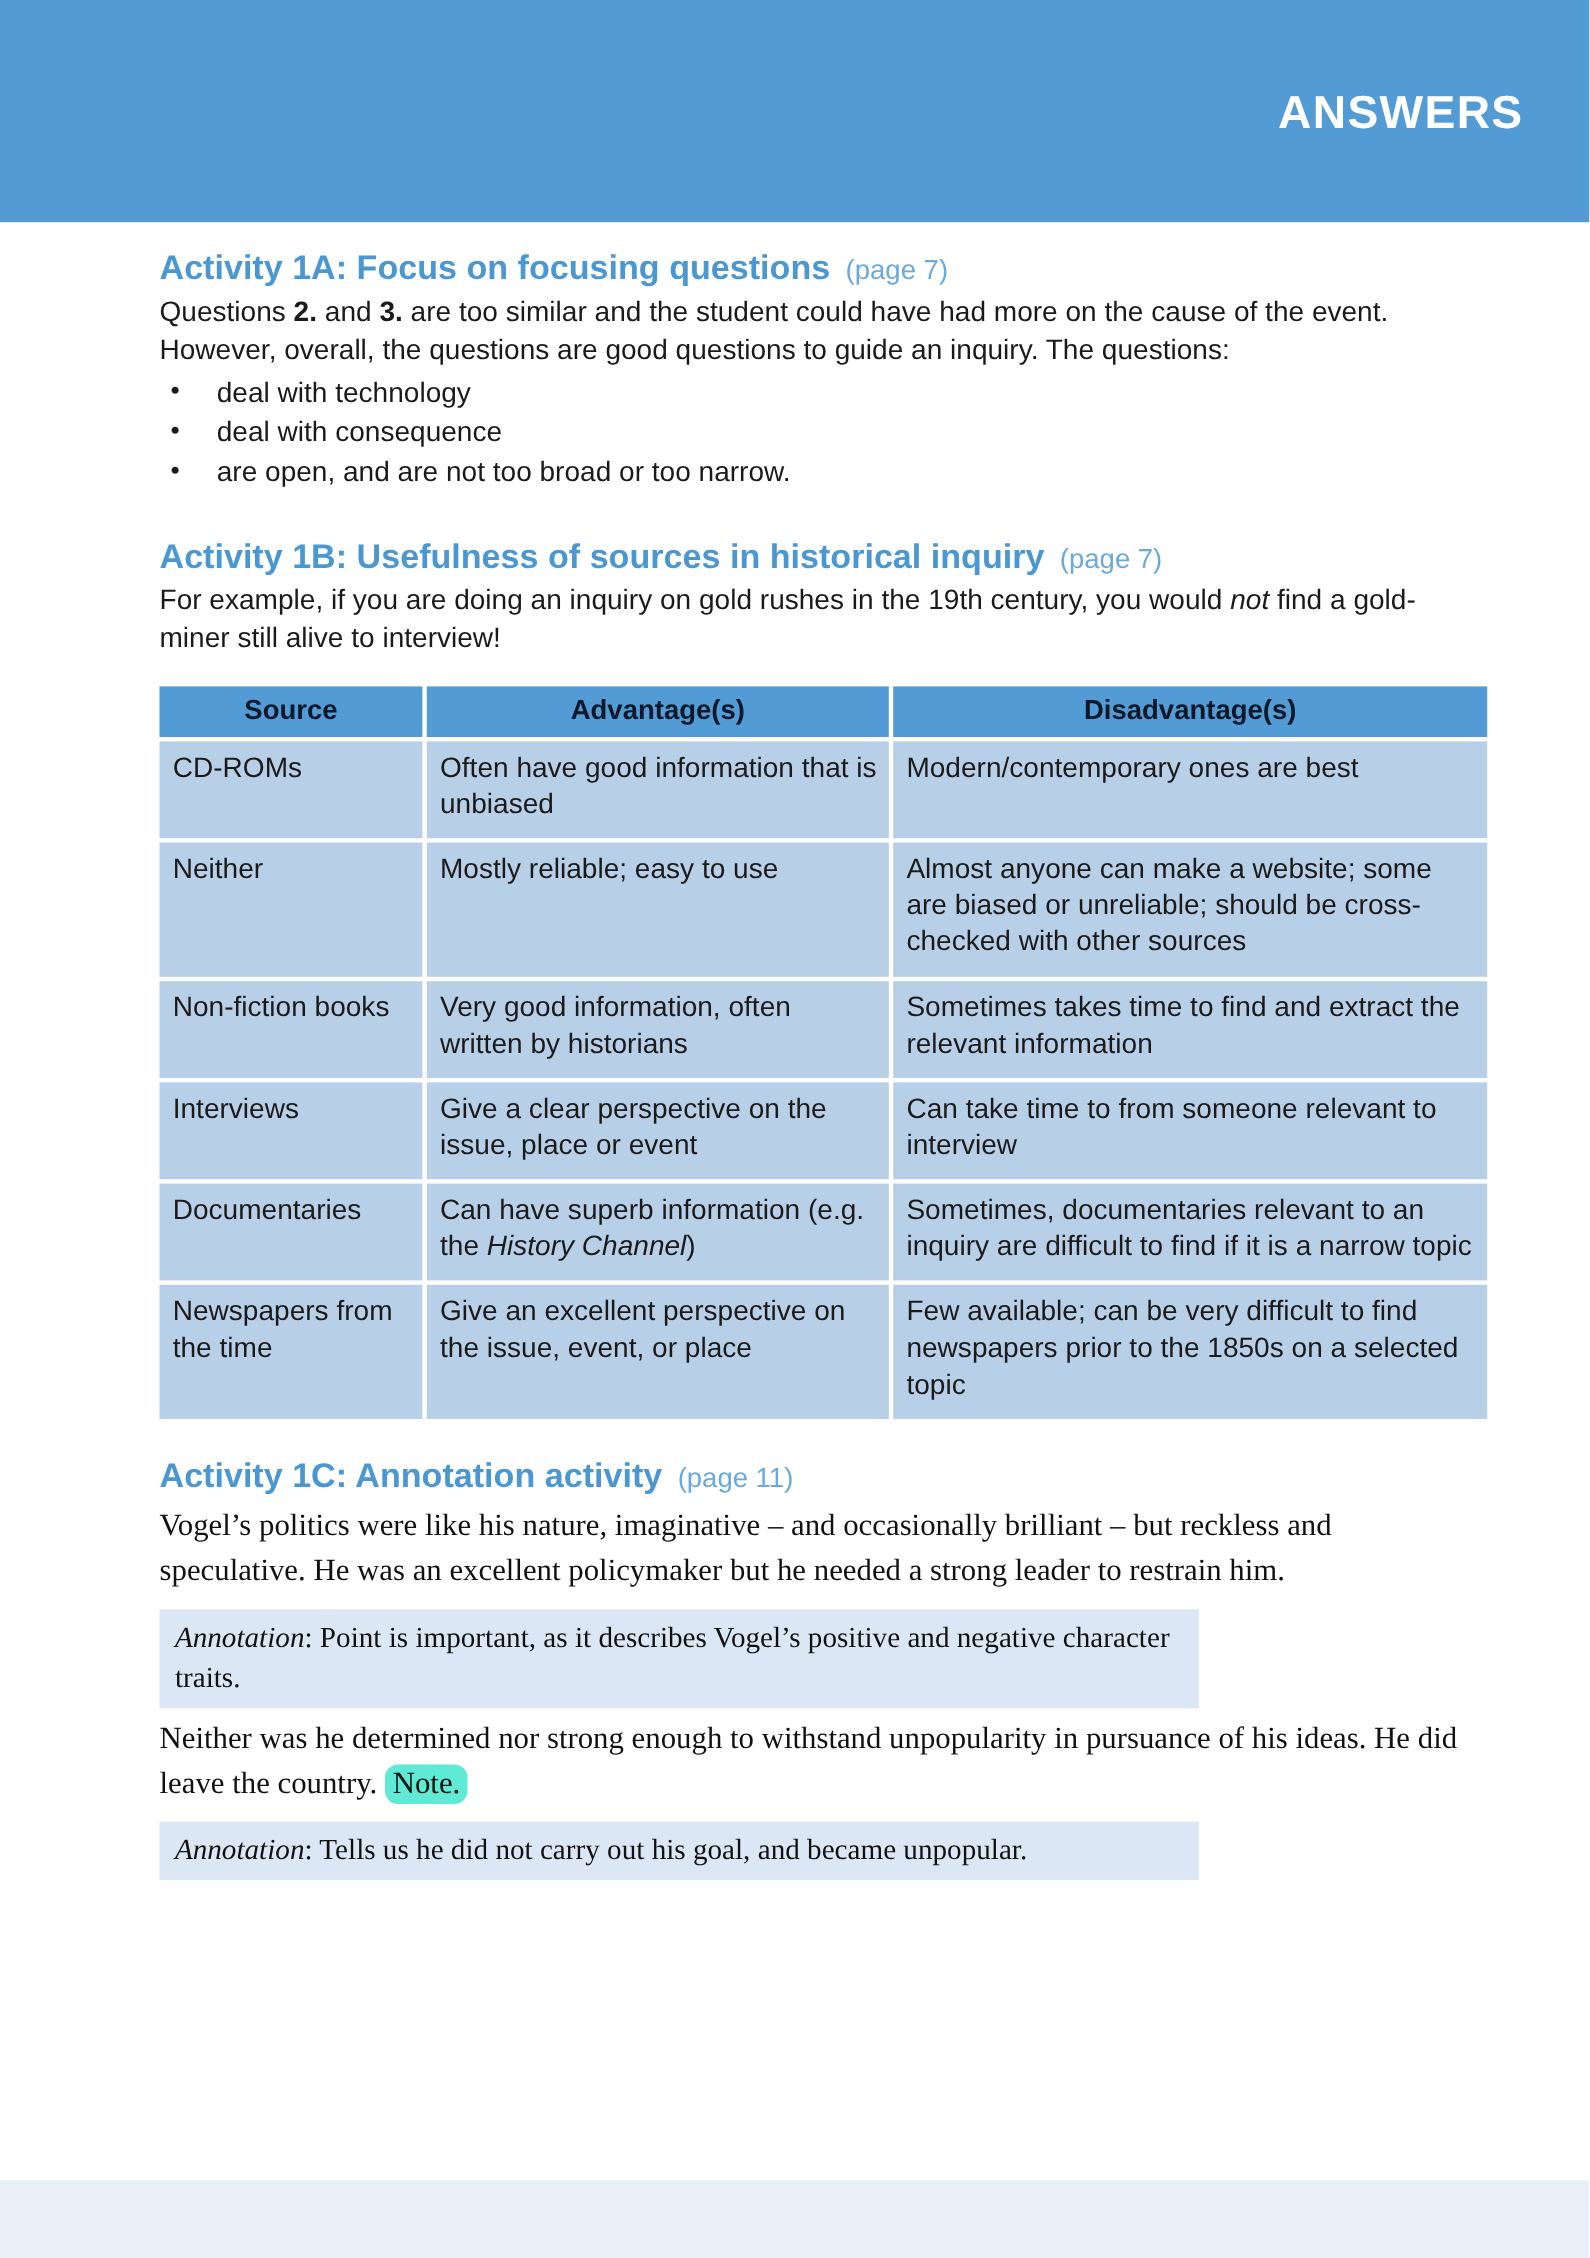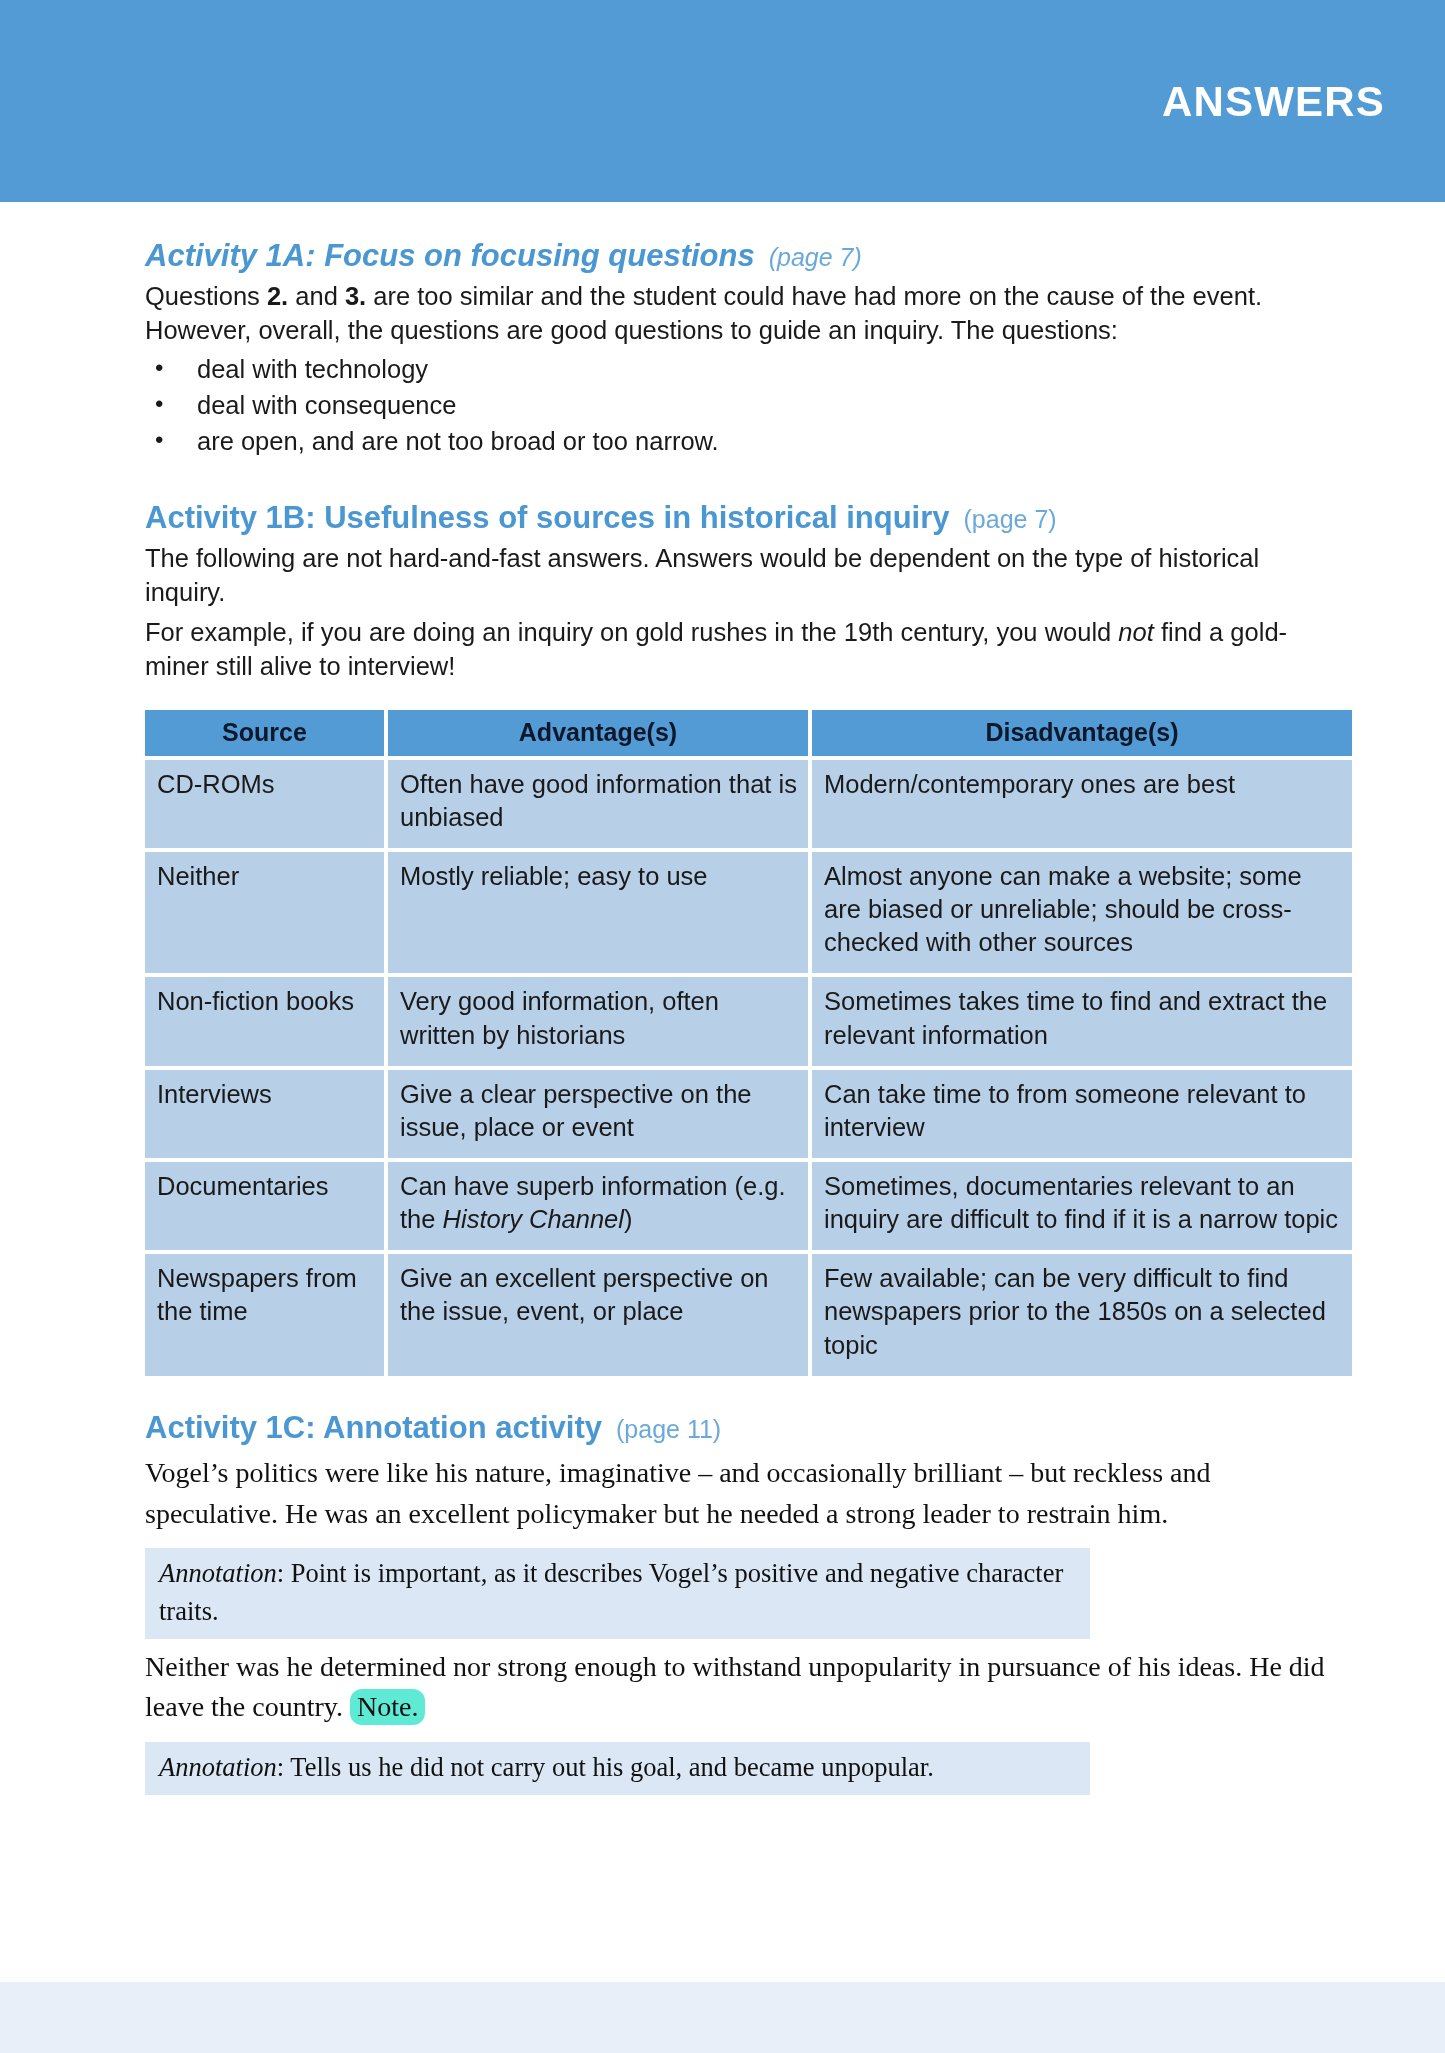--- a/index.html
+++ b/index.html
@@ -58,21 +58,21 @@
     font-family: "Liberation Sans", sans-serif;
     line-height: 1.15;
     white-space: nowrap;
   }
   .activity-heading .pageref {
     color: #6aa9da;
     font-weight: normal;
     font-size: 25px;
     margin-left: 14px;
   }
-  .h1a { margin-top: 36px; font-style: italic; }
+  .h1a { margin-top: 24px; }
   .h1b { margin-top: 42px; }
   .h1c { margin-top: 30px; }
 
   
   .body-text {
     font-family: "Liberation Sans", sans-serif;
     font-size: 25.5px;
     line-height: 1.33;
     color: #1a1a1a;
     margin: 6px 0 0 0;
@@ -193,21 +193,20 @@
     <ul class="bullets">
       <li>deal with technology</li>
       <li>deal with consequence</li>
       <li>are open, and are not too broad or too narrow.</li>
     </ul>
 
     <h2 class="activity-heading h1b">
       <span>Activity 1B: Usefulness of sources in historical inquiry</span><span class="pageref">(page 7)</span>
     </h2>
 
-    <p class="body-text">The following are not hard-and-fast answers. Answers would be dependent on the type of historical inquiry.</p>
 
     <p class="body-text"><span>For example, if you are doing an inquiry on gold rushes in the 19th century, you would </span><i>not</i><span> find a gold-miner still alive to interview!</span></p>
 
     <table class="sources-table">
       <colgroup>
         <col class="c-source">
         <col class="c-adv">
         <col class="c-dis">
       </colgroup>
       <thead>

